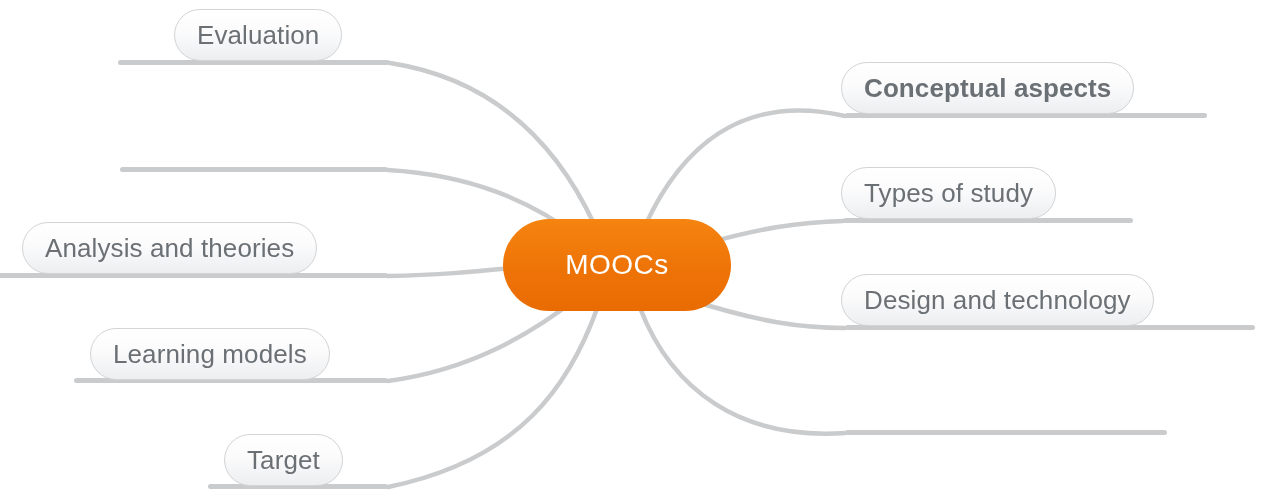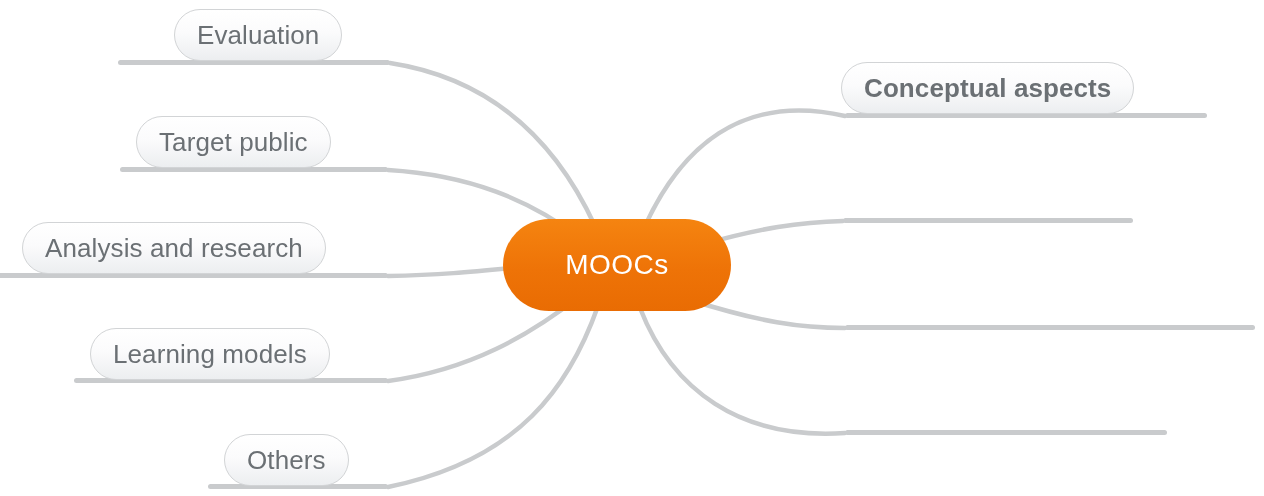--- a/index.html
+++ b/index.html
@@ -103,40 +103,43 @@
 
   <div class="uline" style="left:845px; top:113px; width:362px;"></div>
   <div class="uline" style="left:843px; top:218px; width:290px;"></div>
   <div class="uline" style="left:845px; top:325px; width:410px;"></div>
   <div class="uline" style="left:845px; top:430px; width:322px;"></div>
 
   <div class="topic" style="left:174px; top:9px;">
     <span>Evaluation</span>
   </div>
 
-  <div class="topic" style="left:136px; top:116px;">
-    <span>Target public</span>
-  </div>
 
   <div class="topic" style="left:22px; top:222px;">
-    <span>Analysis and research</span>
+    <span>Analysis and theories</span>
   </div>
 
   <div class="topic" style="left:90px; top:328px;">
     <span>Learning models</span>
   </div>
 
   <div class="topic" style="left:224px; top:434px;">
-    <span>Others</span>
+    <span>Target</span>
   </div>
 
   <div class="topic" style="left:841px; top:62px;font-weight:bold;">
     <span>Conceptual aspects</span>
   </div>
 
+  <div class="topic" style="left:841px; top:167px;">
+    <span>Types of study</span>
+  </div>
 
+  <div class="topic" style="left:841px; top:274px;">
+    <span>Design and technology</span>
+  </div>
 
 
   <div id="center-node">
     <span>MOOCs</span>
   </div>
 
 </div>
 
 </body></html>

